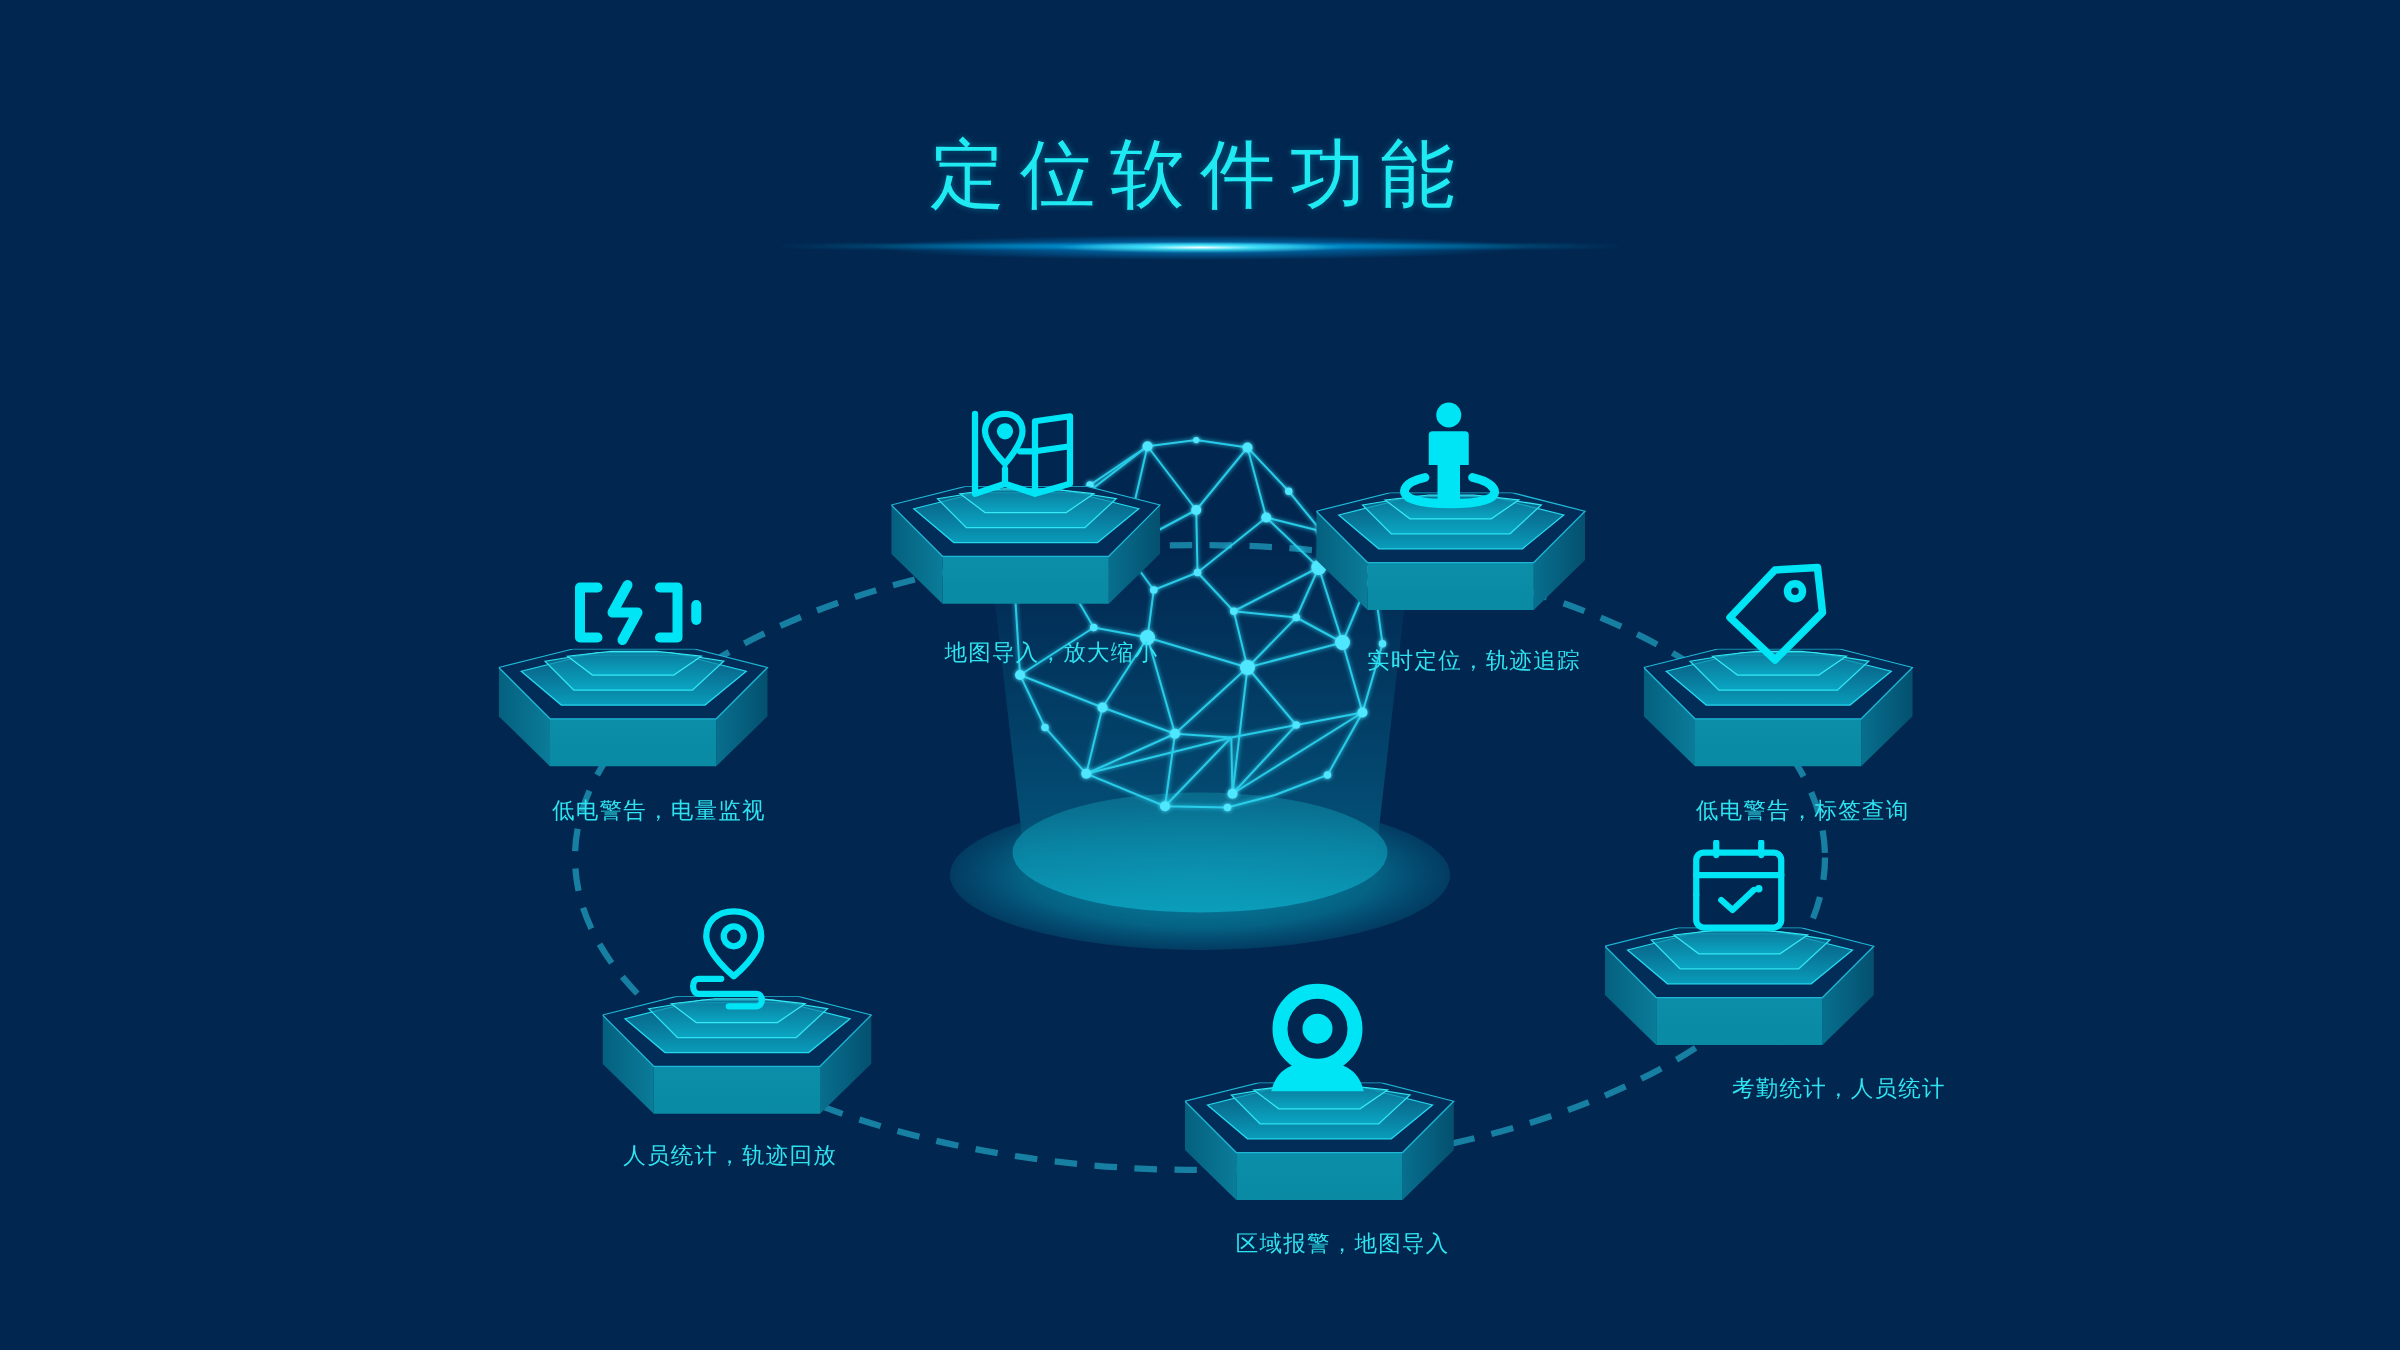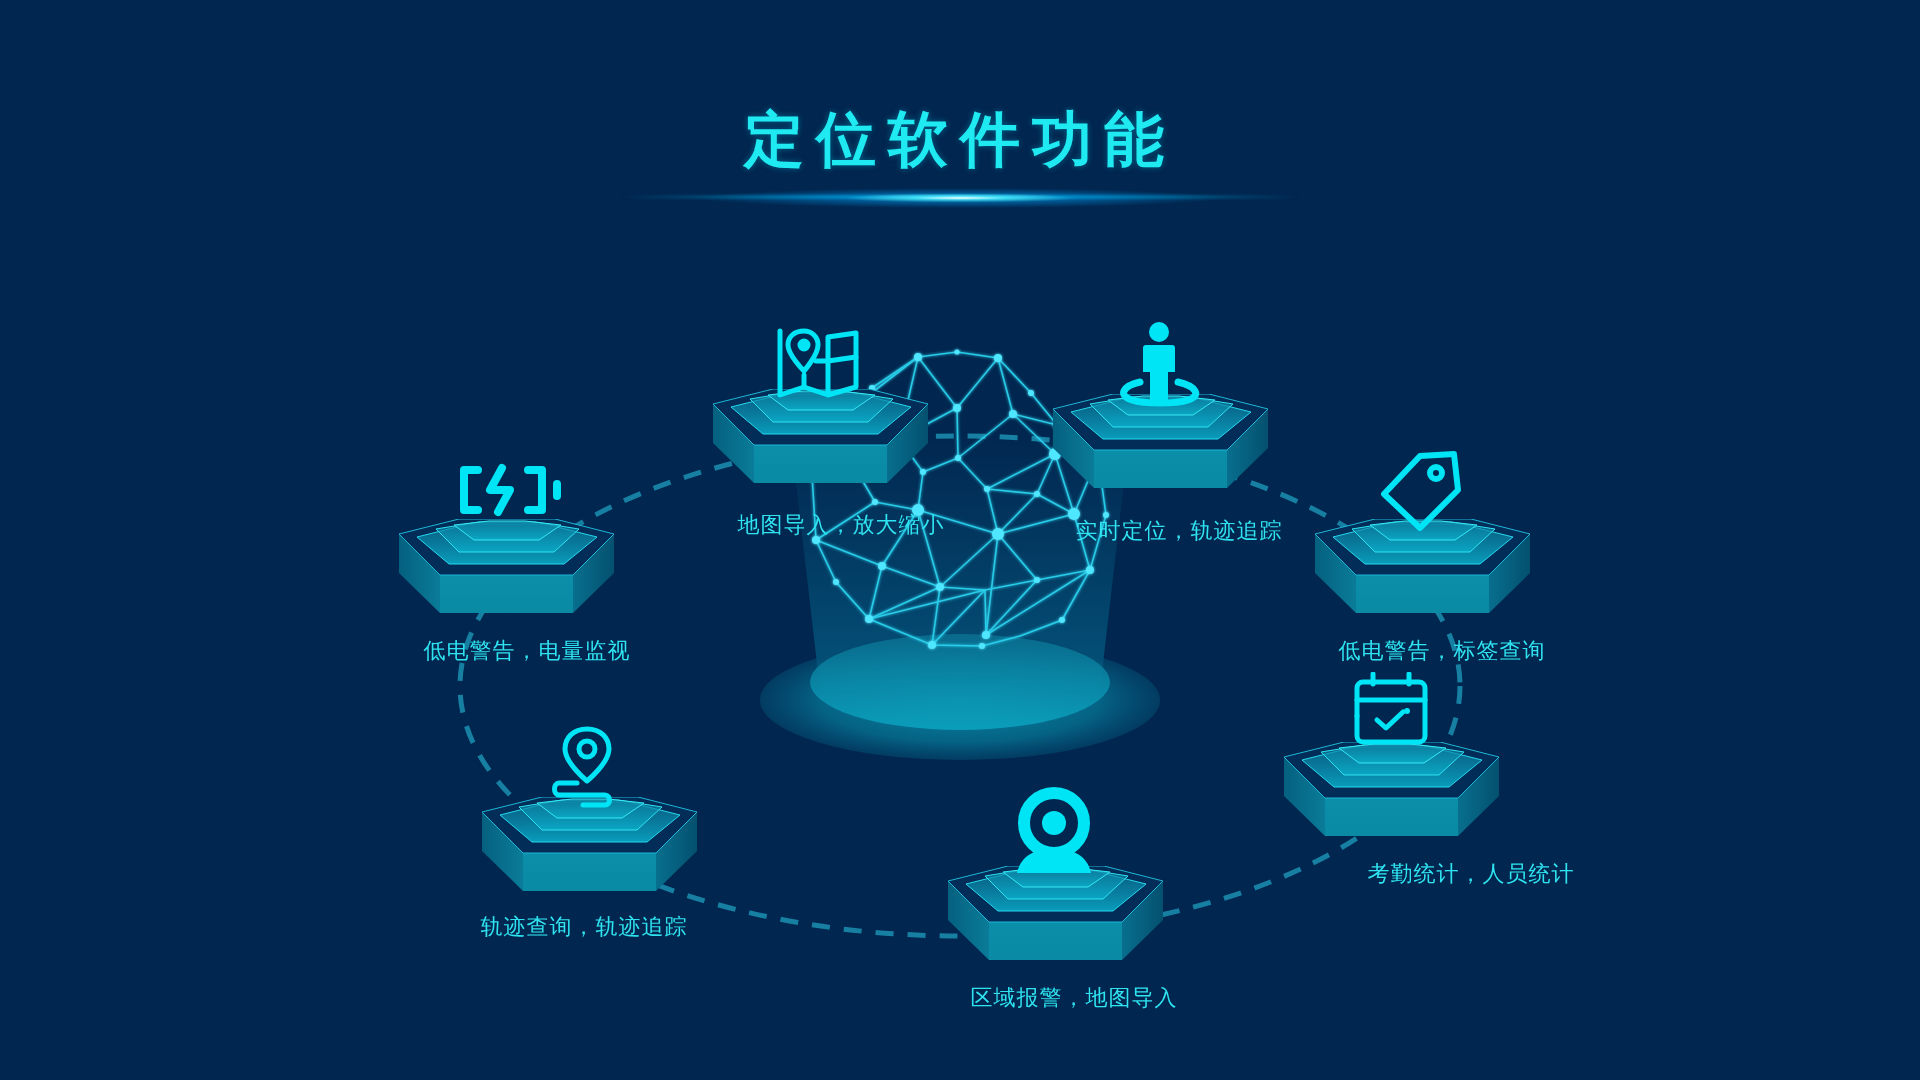--- a/index.html
+++ b/index.html
@@ -4,34 +4,34 @@
 <style>
   html, body { margin:0; padding:0; }
   body {
     width:1920px; height:1080px; overflow:hidden; position:relative;
     background:#01264F;
     font-family:"DejaVu Sans", "Liberation Sans", sans-serif;
   }
   .stage { position:absolute; left:0; top:0; width:1920px; height:1080px; }
   .title {
     position:absolute; left:0; width:1920px; top:100px; text-align:center;
-    font-size:60px; letter-spacing:12px; color:#1FEAF2; font-weight:700;
+    font-size:60px; letter-spacing:12px; color:#1FEAF2; font-weight:400;
     text-shadow:0 0 6px rgba(0,220,255,0.35);
   }
   .glow {
     position:absolute; left:700px; top:170px; width:520px; height:56px;
     background:radial-gradient(ellipse 50% 18% at 50% 50%, rgba(255,255,255,0.95) 0%, rgba(60,230,255,0.85) 18%, rgba(0,150,230,0.45) 45%, rgba(0,80,160,0) 100%);
   }
   .glow-line {
     position:absolute; left:620px; top:195px; width:680px; height:4px;
     background:linear-gradient(90deg, rgba(0,160,230,0) 0%, rgba(0,200,255,0.55) 35%, rgba(120,245,255,0.95) 50%, rgba(0,200,255,0.55) 65%, rgba(0,160,230,0) 100%);
     filter:blur(1px);
   }
   .label {
-    position:absolute; font-size:22px; color:#2FE3F0; white-space:nowrap;
+    position:absolute; font-size:18px; color:#2FE3F0; white-space:nowrap;
     transform:translateX(-50%); letter-spacing:1px;
   }
   svg.layer { position:absolute; left:0; top:0; }
   .node { position:absolute; }
 </style>
 </head>
 <body>
 
 <div class="stage">
 
@@ -294,15 +294,15 @@
         <use href="#pedestal"></use>
       </svg>
   </div>
   <svg class="node" style="left:549px;top:725px" width="70" height="86" viewBox="0 0 70 86">
     <g fill="none" stroke="#00E5F5" stroke-width="5" stroke-linecap="round" stroke-linejoin="round">
       <path d="M38,4 C24,4 16,13 16,24 C16,38 38,56 38,56 C38,56 60,38 60,24 C60,13 52,4 38,4 Z"></path>
       <circle cx="38" cy="24" r="8"></circle>
       <path d="M28,58 H10 C4,58 4,70 10,70 H56 C62,70 62,80 56,80 H34"></path>
     </g>
   </svg>
-  <div class="label" style="left:584px;top:912px">轨迹查询，轨迹追踪</div>
+  <div class="label" style="left:584px;top:912px">人员统计，轨迹回放</div>
 
 </div>
 
 </body></html>

